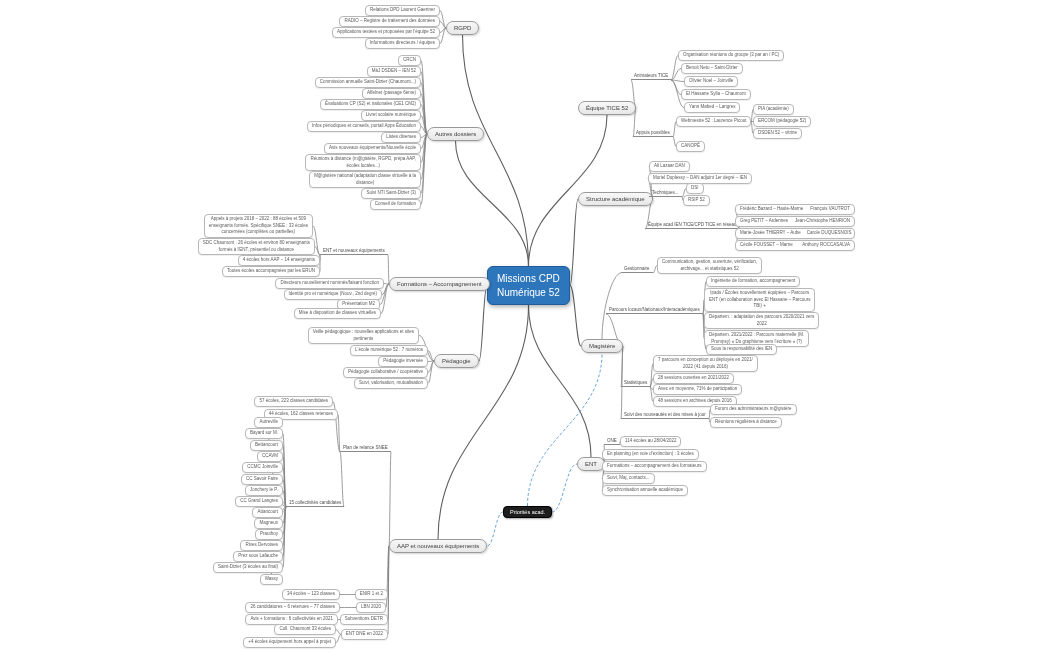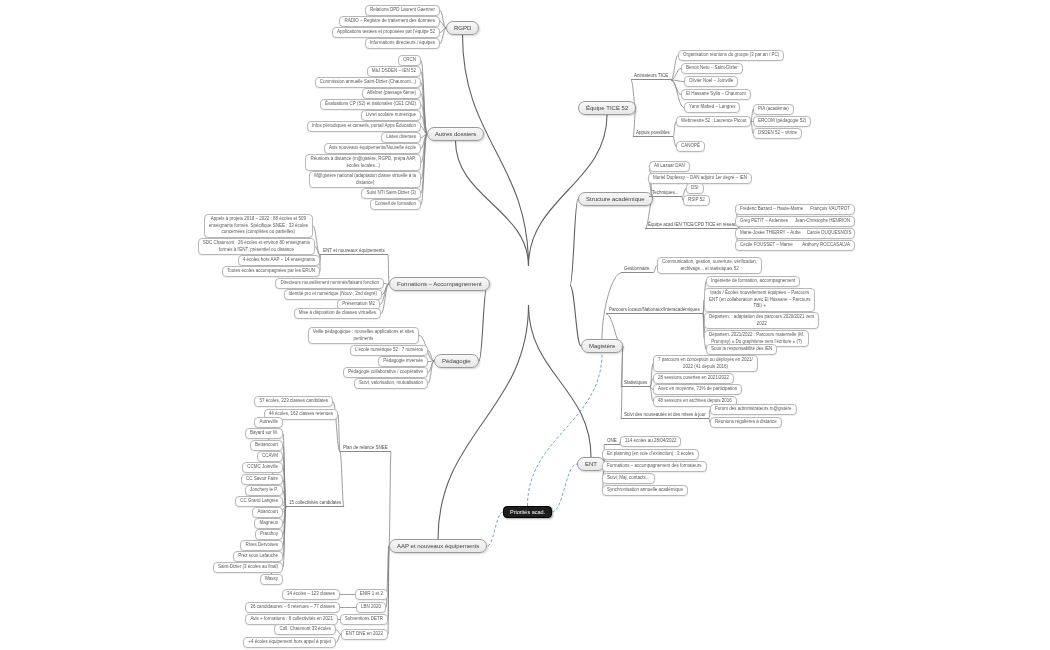--- a/index.html
+++ b/index.html
@@ -138,20 +138,22 @@
       <path d="M 356 607.5 C 348.8 607.5, 347.2 607.5, 340 607.5" class="edge"></path>
       <path d="M 389 546 C 388.55 546, 388.45 619.5, 388 619.5" class="edge"></path>
       <path d="M 340 619.5 C 339.1 619.5, 338.9 619.5, 338 619.5" class="edge"></path>
       <path d="M 389 546 C 388.55 546, 388.45 634.5, 388 634.5" class="edge"></path>
       <path d="M 341 634.5 C 338.75 634.5, 338.25 629.5, 336 629.5" class="edge"></path>
       <path d="M 341 634.5 C 338.75 634.5, 338.25 642.5, 336 642.5" class="edge"></path>
       <path d="M 527.5 506 C 527.5 437.15, 602 421.85, 602 353" class="edge dashed"></path>
       <path d="M 552 512 C 563.25 512, 565.75 464, 577 464" class="edge dashed"></path>
       <path d="M 503 512 C 495.8 512, 494.2 546, 487 546" class="edge dashed"></path>
     </svg>
+<div class="node central" style="top: 266px; left: 487px;">Missions CPD
+Numérique 52</div>
     <div class="node bubble" style="top: 101px; left: 578px;">Équipe TICE 52</div>
     <div class="node fork" style="top: 72px; left: 631px;">Animateurs TICE</div>
     <div class="node leaf" style="top: 50px; left: 678px;">Organisation réunions du groupe (3 par an / PC)</div>
     <div class="node leaf" style="top: 63px; left: 681px;">Benoit Netu – Saint-Dizier</div>
     <div class="node leaf" style="top: 76px; left: 684px;">Olivier Noel – Joinville</div>
     <div class="node leaf" style="top: 89px; left: 681px;">El Hassane Sylla – Chaumont</div>
     <div class="node leaf" style="top: 102px; left: 684px;">Yann Mabed – Langres</div>
     <div class="node fork" style="top: 129px; left: 633px;">Appuis possibles</div>
     <div class="node leaf" style="top: 116px; left: 676px;">Webmestre 52 : Laurence Picout</div>
     <div class="node leaf" style="top: 104px; left: 753px;">PIA (académie)</div>

